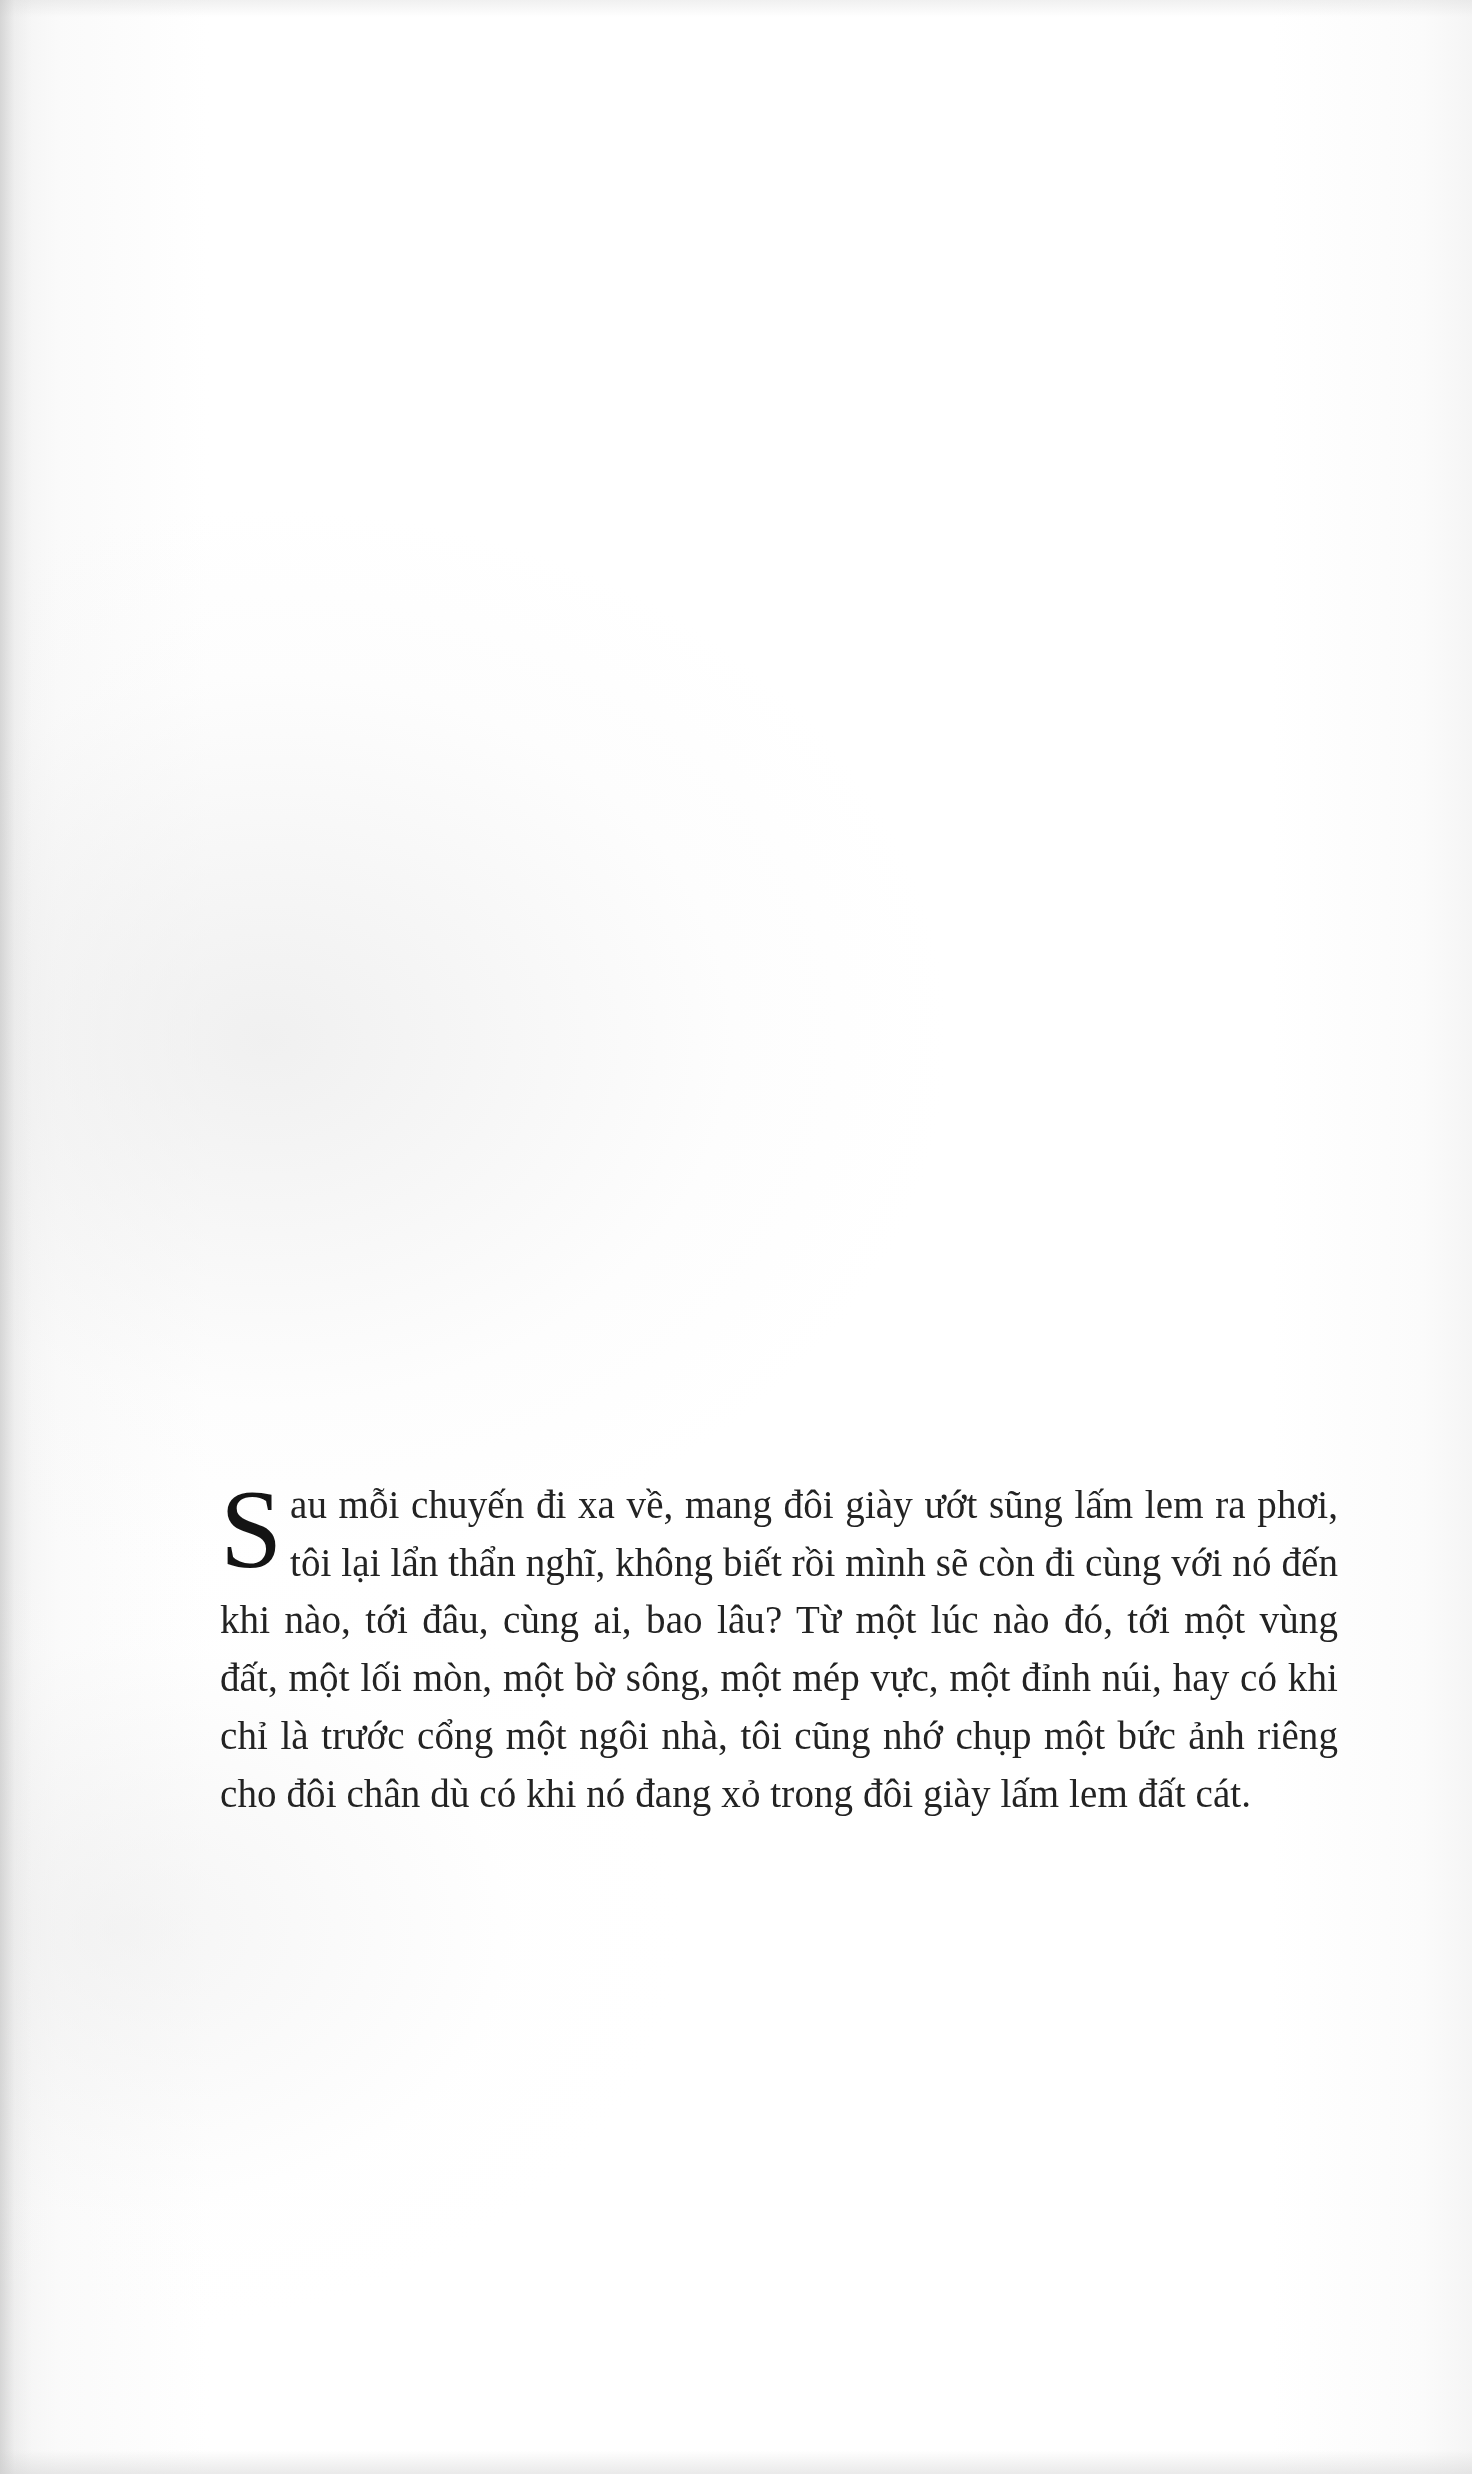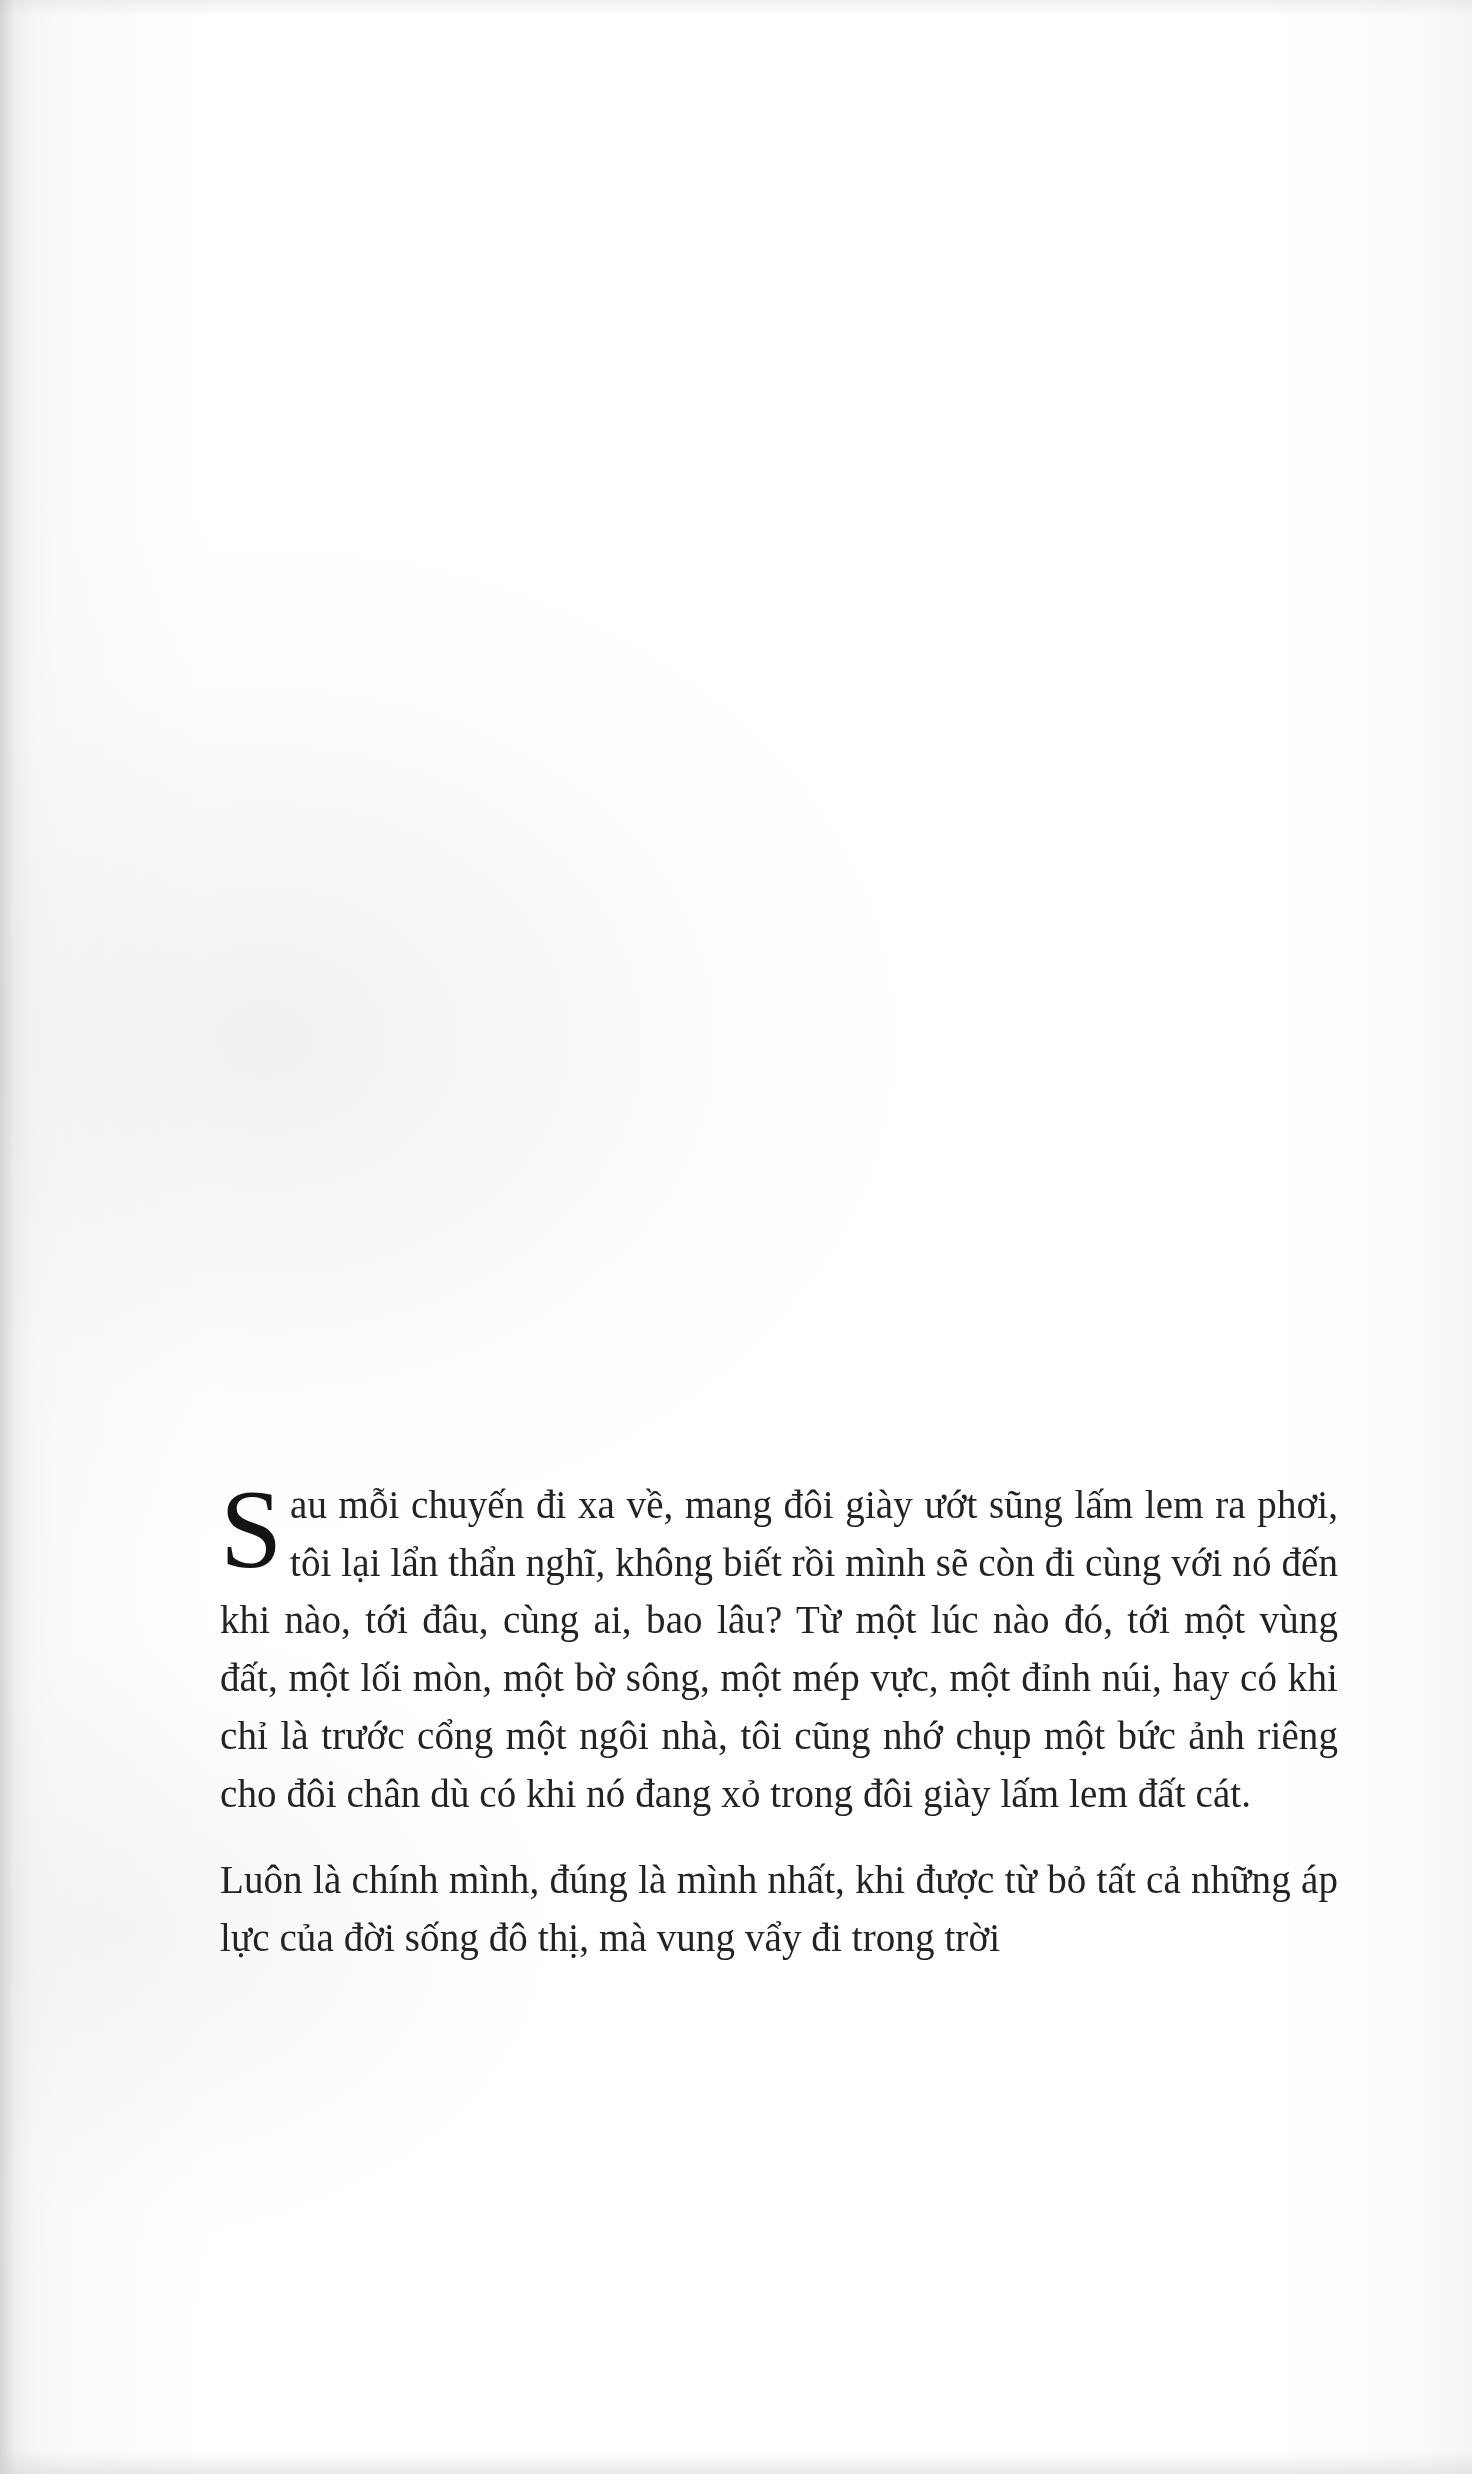--- a/index.html
+++ b/index.html
@@ -91,16 +91,15 @@
 </head>
 <body>
 
 <div class="page">
   <div class="top-shadow"></div>
   <div class="gutter-shadow"></div>
   <div class="bottom-shadow"></div>
 
   <div class="text-block">
     <p class="body-para dropcap-para">Sau mỗi chuyến đi xa về, mang đôi giày ướt sũng lấm lem ra phơi, tôi lại lẩn thẩn nghĩ, không biết rồi mình sẽ còn đi cùng với nó đến khi nào, tới đâu, cùng ai, bao lâu? Từ một lúc nào đó, tới một vùng đất, một lối mòn, một bờ sông, một mép vực, một đỉnh núi, hay có khi chỉ là trước cổng một ngôi nhà, tôi cũng nhớ chụp một bức ảnh riêng cho đôi chân dù có khi nó đang xỏ trong đôi giày lấm lem đất cát.</p>
-    <p class="body-para indent">Luôn là chính mình, đúng là mình nhất, khi được từ bỏ tất cả những áp lực của đời sống đô thị, mà vung vẩy đi trong trời</p>
   </div>
 </div>
 
 
 </body></html>

